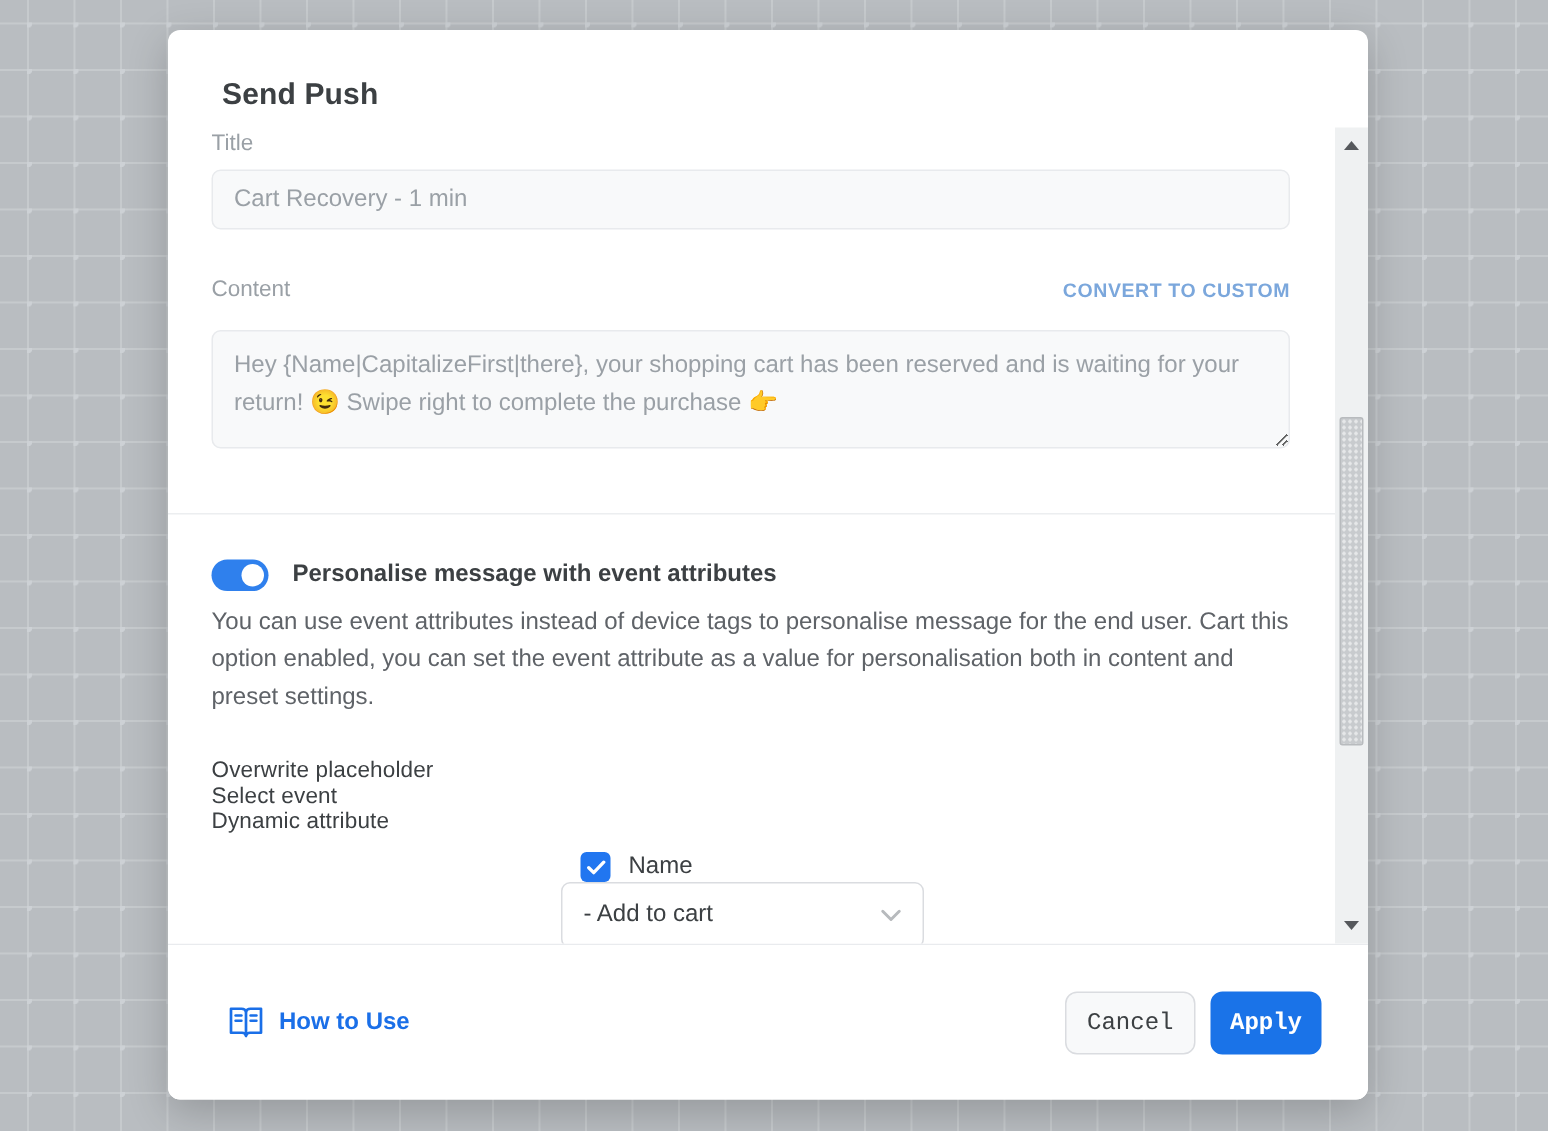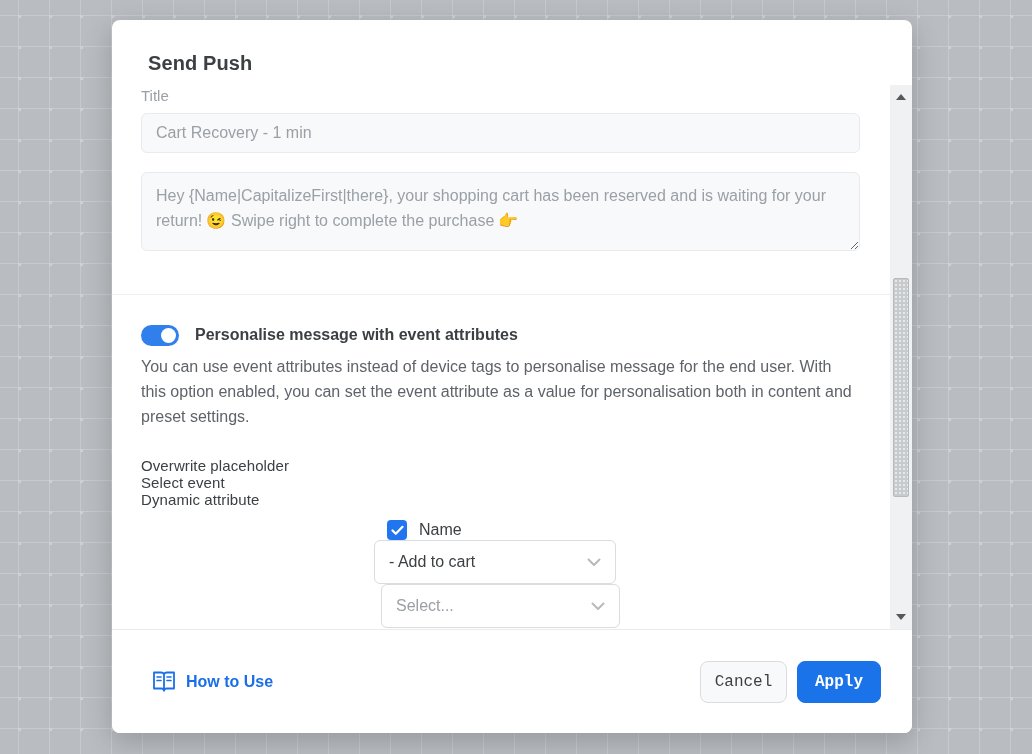--- a/index.html
+++ b/index.html
@@ -206,21 +206,21 @@
     font-size: 16px;
     cursor: pointer;
   }
   .btn.cancel {
     width: 87px;
     background: #f8f9fa;
     border: 1px solid #dadce0;
     color: #3c4043;
   }
   .btn.apply {
-    width: 84px;
+    width: 74px;
     margin-left: 10px;
     background: #1a73e8;
     border: 1px solid #1a73e8;
     color: #ffffff;
     font-weight: bold;
     text-align: center;
   }
 </style>
 </head>
 <body>
@@ -229,32 +229,36 @@
   <div class="modal">
 
     <div class="modal-header">
       <h1>Send Push</h1>
     </div>
 
     <div class="modal-body">
       <div class="field-label">Title</div>
       <input class="text-input" type="text" placeholder="Cart Recovery - 1 min" style="">
 
+      <div class="content-row">
+        <div class="field-label" style="margin-top:0">Content</div>
+        <a class="convert-link">CONVERT TO CUSTOM</a>
+      </div>
       <textarea class="content-textarea" style="">Hey {Name|CapitalizeFirst|there}, your shopping cart has been reserved and is waiting for your return! 😉 Swipe right to complete the purchase 👉</textarea>
 
       <div class="divider"></div>
 
       <div class="toggle-row">
         <div class="toggle">
           <div class="knob"></div>
         </div>
         <div class="toggle-label">Personalise message with event attributes</div>
       </div>
 
-      <p class="description">You can use event attributes instead of device tags to personalise message for the end user. With this option enabled, you can set the event attribute as a value for personalisation both in content and preset settings.</p>
+      <p class="description">You can use event attributes instead of device tags to personalise message for the end user. Cart this option enabled, you can set the event attribute as a value for personalisation both in content and preset settings.</p>
 
       <div class="cols headers">
         <div class="col1 col-header">Overwrite placeholder</div>
         <div class="col2 col-header">Select event</div>
         <div class="col3 col-header">Dynamic attribute</div>
       </div>
 
       <div class="cols controls">
         <div class="col1 checkbox-cell">
           <div class="checkbox">

